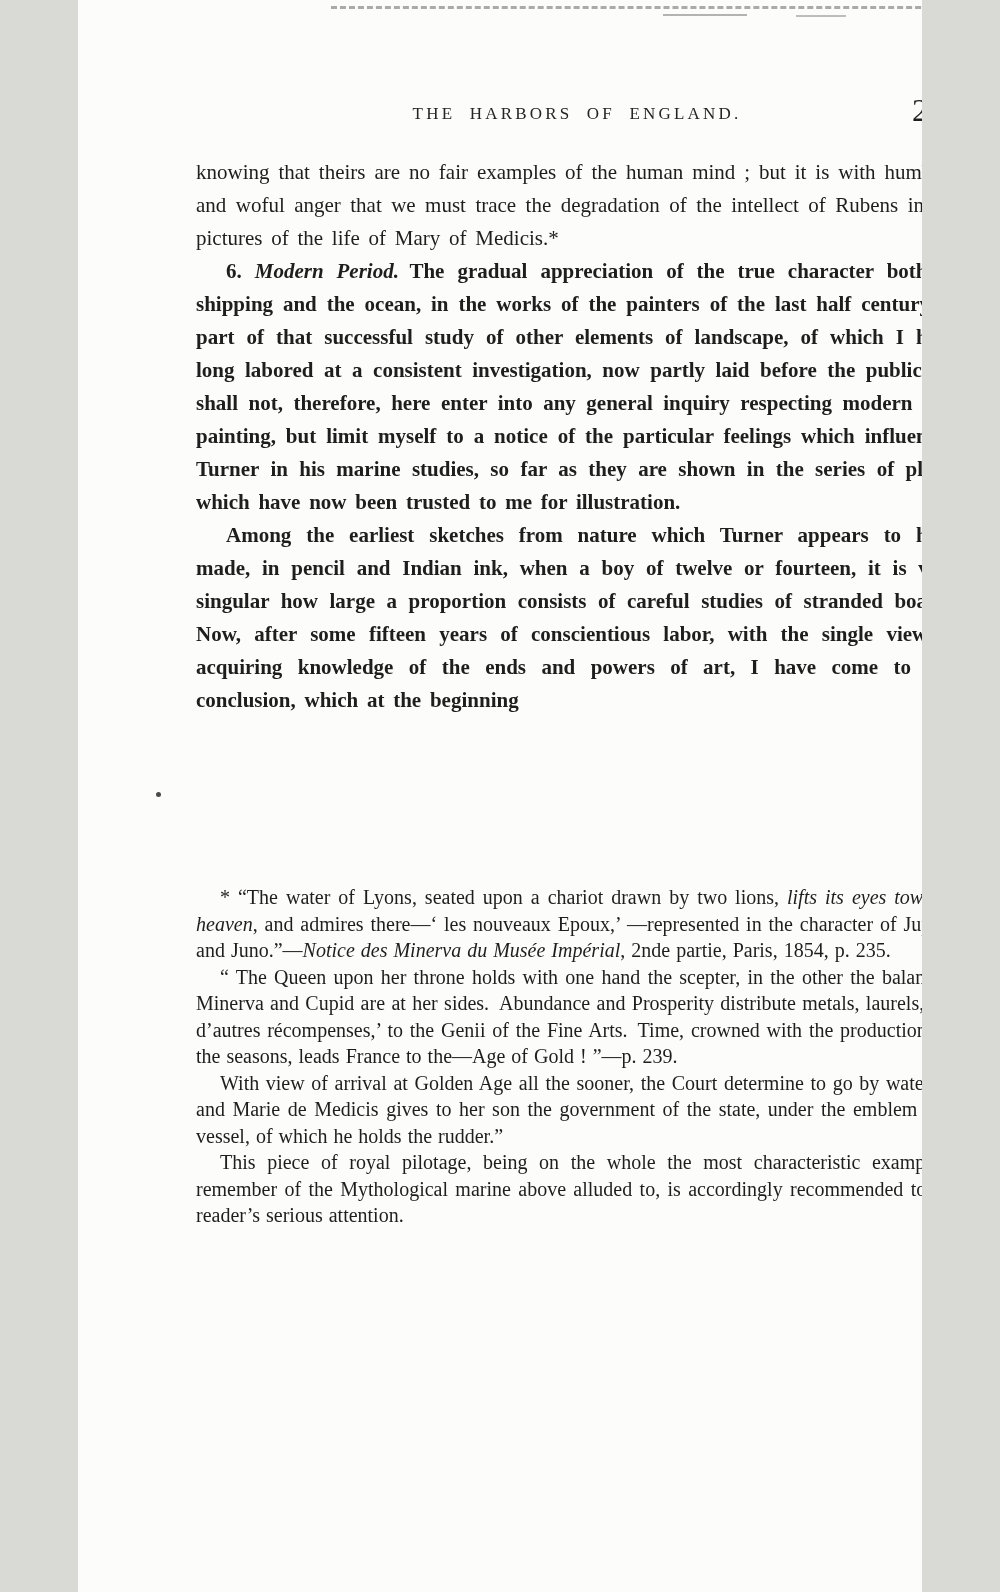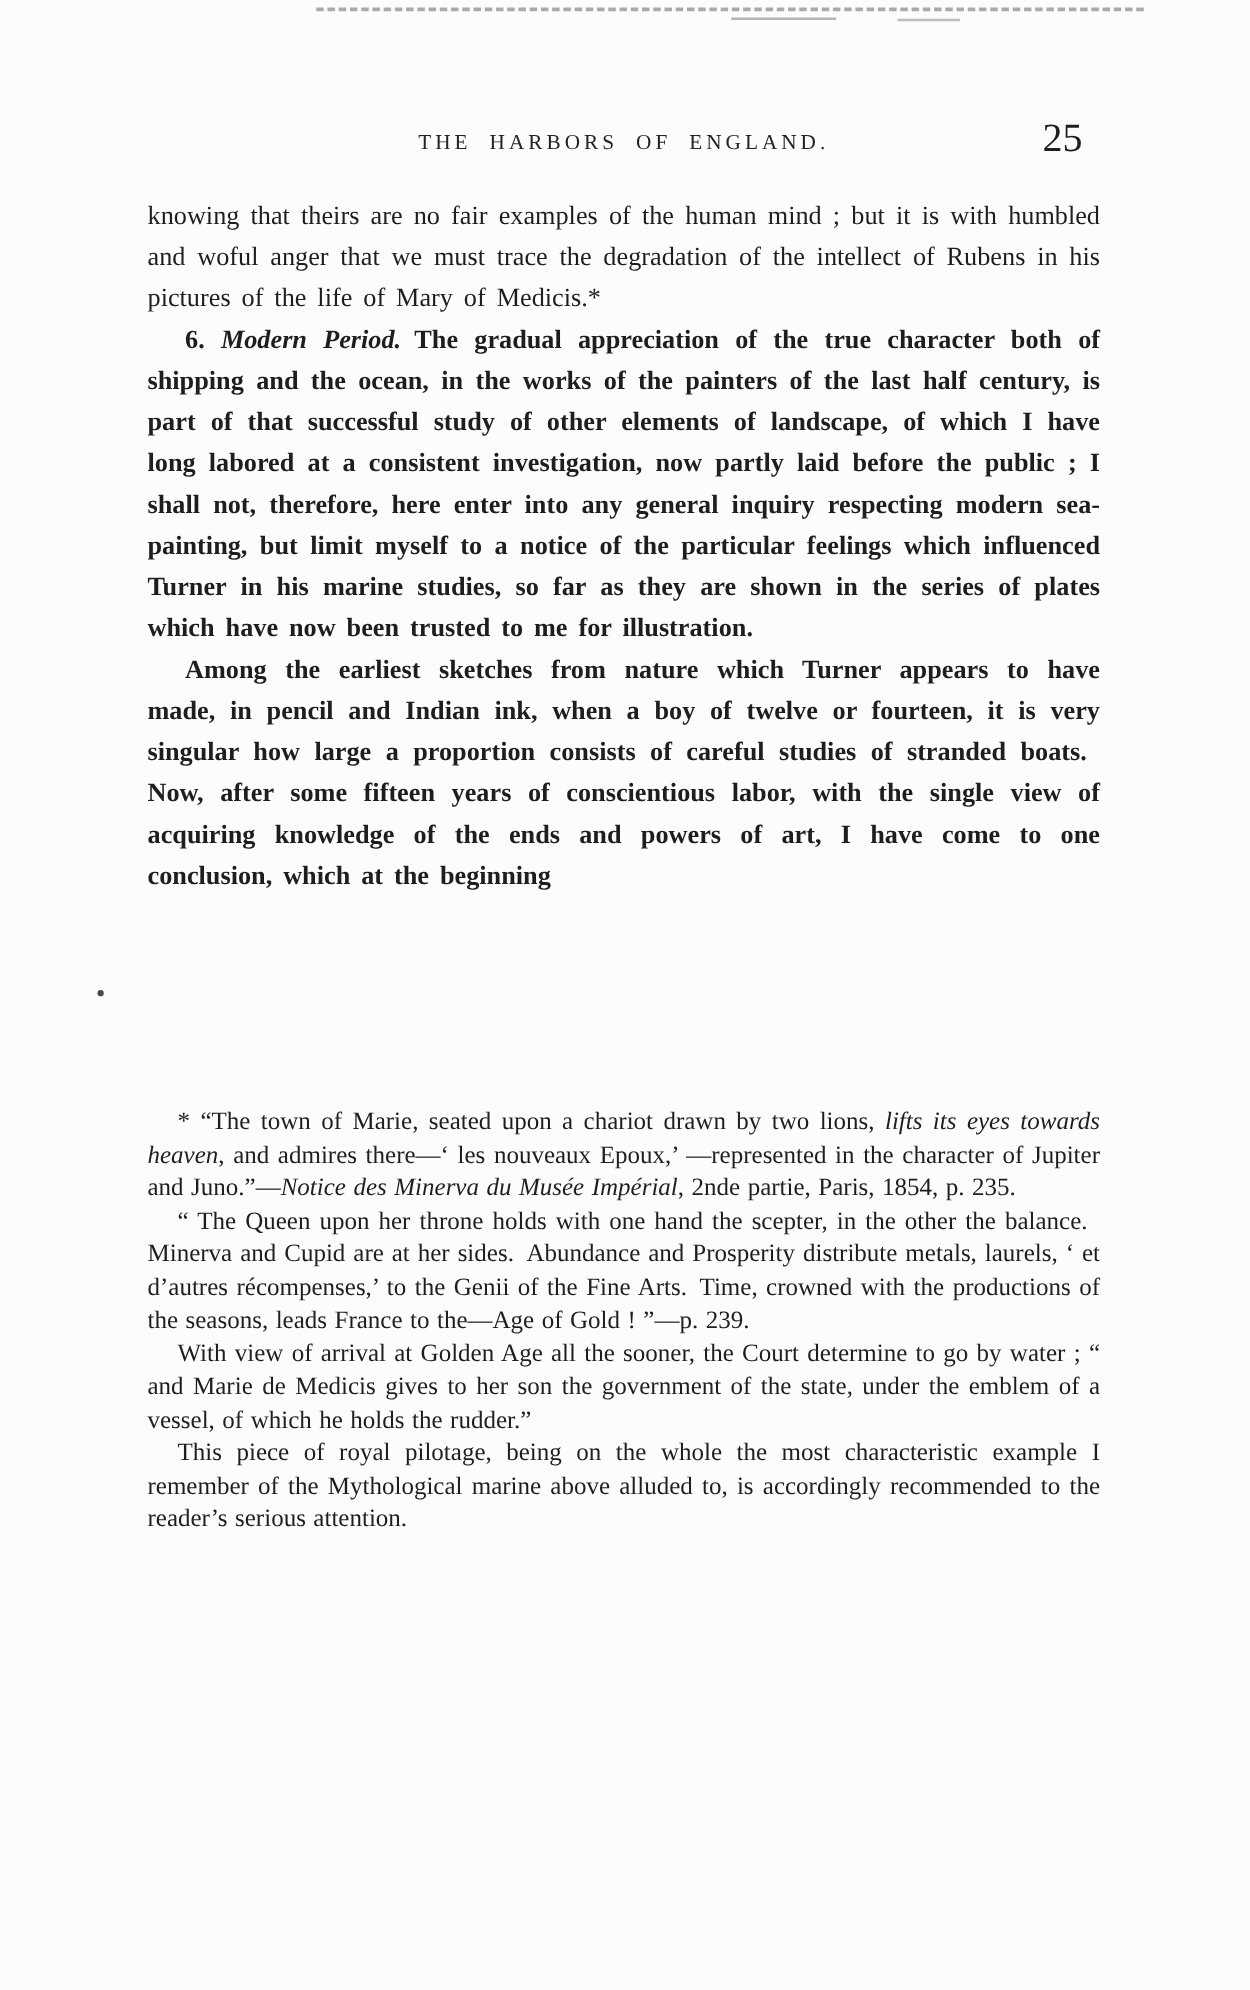--- a/index.html
+++ b/index.html
@@ -1,21 +1,21 @@
 <!DOCTYPE html>
 <html><head>
 <meta charset="utf-8">
 <style>
   * { box-sizing: border-box; }
   html, body { margin: 0; padding: 0; }
   body { background: #d9d9d6; }
 
   .page {
     position: relative;
-    width: 1000px;
+    width: 844px;
     height: 1592px;
     margin: 0 auto;
     background: #fcfcfa;
     font-family: "Liberation Serif", "DejaVu Serif", serif;
     color: #1e1e1e;
     overflow: hidden;
   }
 
   
   .artifact-main {
@@ -66,19 +66,19 @@
     <span class="page-number">25</span>
   </div>
 
   <div class="body-text" id="body-text">
       <p class="bpara"><span>knowing that theirs are no fair examples of the human mind ; but it is with humbled and woful anger that we must trace the degradation of the intellect of Rubens in his pictures of the life of Mary of Medicis.*</span></p>
       <p class="bpara indent"><span>6. </span><i>Modern Period.</i><span> The gradual appreciation of the true character both of shipping and the ocean, in the works of the painters of the last half century, is part of that successful study of other elements of landscape, of which I have long labored at a consistent investigation, now partly laid before the public ; I shall not, therefore, here enter into any general inquiry respecting modern sea-painting, but limit myself to a notice of the particular feelings which influenced Turner in his marine studies, so far as they are shown in the series of plates which have now been trusted to me for illustration.</span></p>
       <p class="bpara indent"><span>Among the earliest sketches from nature which Turner appears to have made, in pencil and Indian ink, when a boy of twelve or fourteen, it is very singular how large a proportion consists of careful studies of stranded boats. Now, after some fifteen years of conscientious labor, with the single view of acquiring knowledge of the ends and powers of art, I have come to one conclusion, which at the beginning</span></p>
     </div>
 
   <div class="footnotes" id="footnotes">
-      <p class="fpara"><span>* “The town of Marie, seated upon a chariot drawn by two lions, </span><i>lifts its eyes towards heaven</i><span>, and admires there—‘ les nouveaux Epoux,’ —represented in the character of Jupiter and Juno.”—</span><i>Notice des Minerva du Musée Impérial</i><span>, 2nde partie, Paris, 1854, p. 235.</span></p>
+      <p class="fpara"><span>* “The water of Lyons, seated upon a chariot drawn by two lions, </span><i>lifts its eyes towards heaven</i><span>, and admires there—‘ les nouveaux Epoux,’ —represented in the character of Jupiter and Juno.”—</span><i>Notice des Minerva du Musée Impérial</i><span>, 2nde partie, Paris, 1854, p. 235.</span></p>
       <p class="fpara"><span>“ The Queen upon her throne holds with one hand the scepter, in the other the balance. Minerva and Cupid are at her sides. Abundance and Prosperity distribute metals, laurels, ‘ et d’autres récompenses,’ to the Genii of the Fine Arts. Time, crowned with the productions of the seasons, leads France to the—Age of Gold ! ”—p. 239.</span></p>
       <p class="fpara"><span>With view of arrival at Golden Age all the sooner, the Court determine to go by water ; “ and Marie de Medicis gives to her son the government of the state, under the emblem of a vessel, of which he holds the rudder.”</span></p>
       <p class="fpara"><span>This piece of royal pilotage, being on the whole the most characteristic example I remember of the Mythological marine above alluded to, is accordingly recommended to the reader’s serious attention.</span></p>
     </div>
 
 </div>
 
 </body></html>

